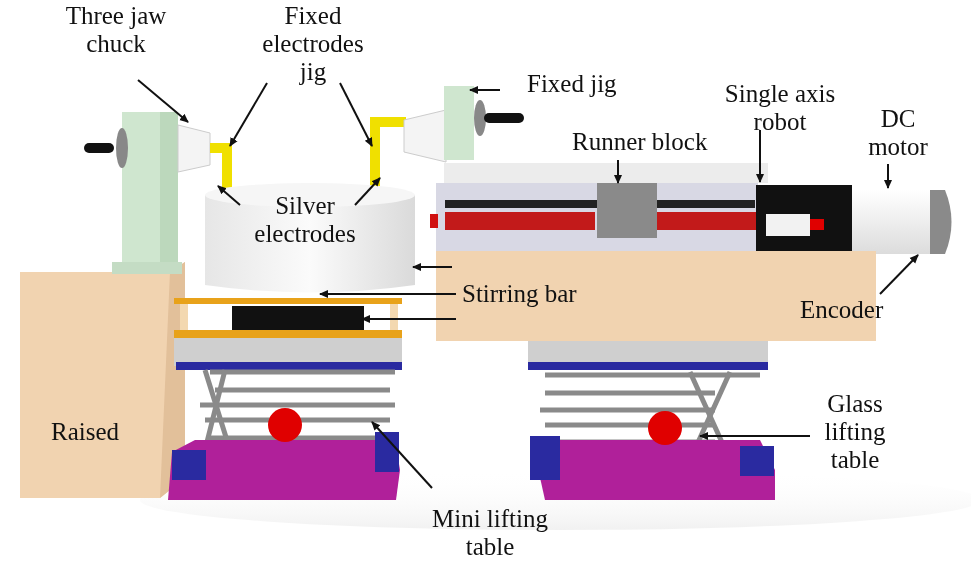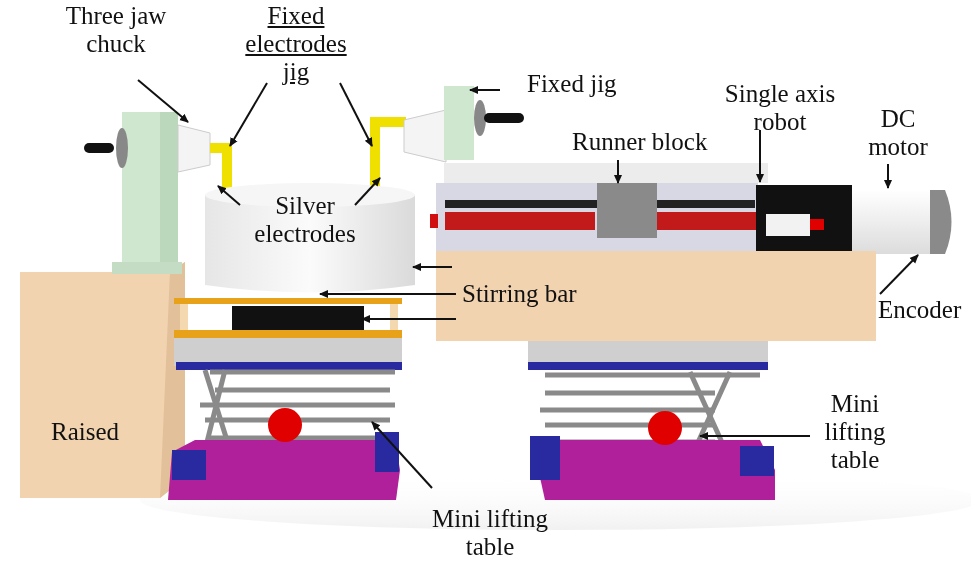--- a/index.html
+++ b/index.html
@@ -152,46 +152,46 @@
     <line x1="880" y1="294" x2="918" y2="255" marker-end="url(#ah)"></line>
     <line x1="432" y1="488" x2="372" y2="422" marker-end="url(#ah)"></line>
     <line x1="810" y1="436" x2="700" y2="436" marker-end="url(#ah)"></line>
   </g>
 </svg>
 
 <div class="lbl" style="left:46px;top:2px;width:140px;">
   <div>Three jaw</div>
   <div>chuck</div>
 </div>
-<div class="lbl" style="left:231px;top:2px;width:130px;text-decoration:underline;">
+<div class="lbl" style="left:248px;top:2px;width:130px;">
   <div>Fixed</div>
   <div>electrodes</div>
   <div>jig</div>
 </div>
 <div class="lbl" style="left:240px;top:192px;width:130px;">
   <div>Silver</div>
   <div>electrodes</div>
 </div>
 <div class="lbl left" style="left:527px;top:70px;">Fixed jig</div>
 <div class="lbl" style="left:706px;top:80px;width:148px;">
   <div>Single axis</div>
   <div>robot</div>
 </div>
 <div class="lbl" style="left:858px;top:105px;width:80px;">
   <div>DC</div>
   <div>motor</div>
 </div>
 <div class="lbl left" style="left:540px;top:128px;margin-left:32px;">Runner block</div>
 <div class="lbl left" style="left:462px;top:280px;">Stirring bar</div>
-<div class="lbl left" style="left:878px;top:296px;">Encoder</div>
+<div class="lbl left" style="left:800px;top:296px;">Encoder</div>
 <div class="lbl" style="left:20px;top:418px;width:130px;">
   <div>Raised</div>
 </div>
 <div class="lbl" style="left:410px;top:505px;width:160px;">
   <div>Mini lifting</div>
   <div>table</div>
 </div>
 <div class="lbl" style="left:810px;top:390px;width:90px;">
-  <div>Mini</div>
+  <div>Glass</div>
   <div>lifting</div>
   <div>table</div>
 </div>
 </div>
 
 </body></html>

